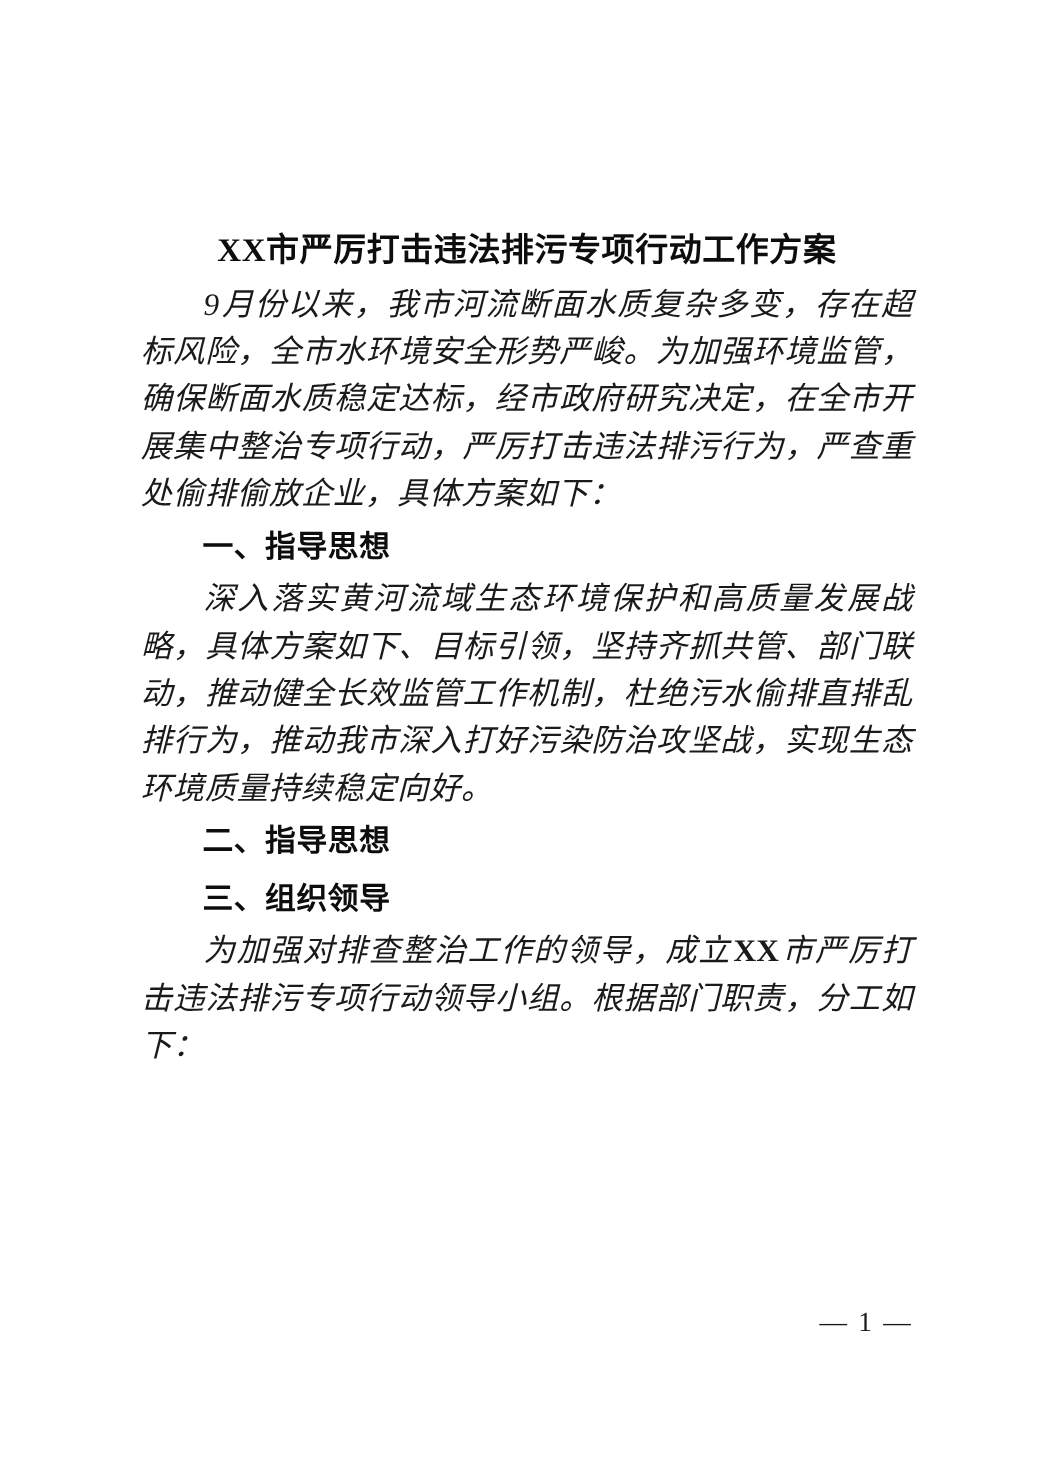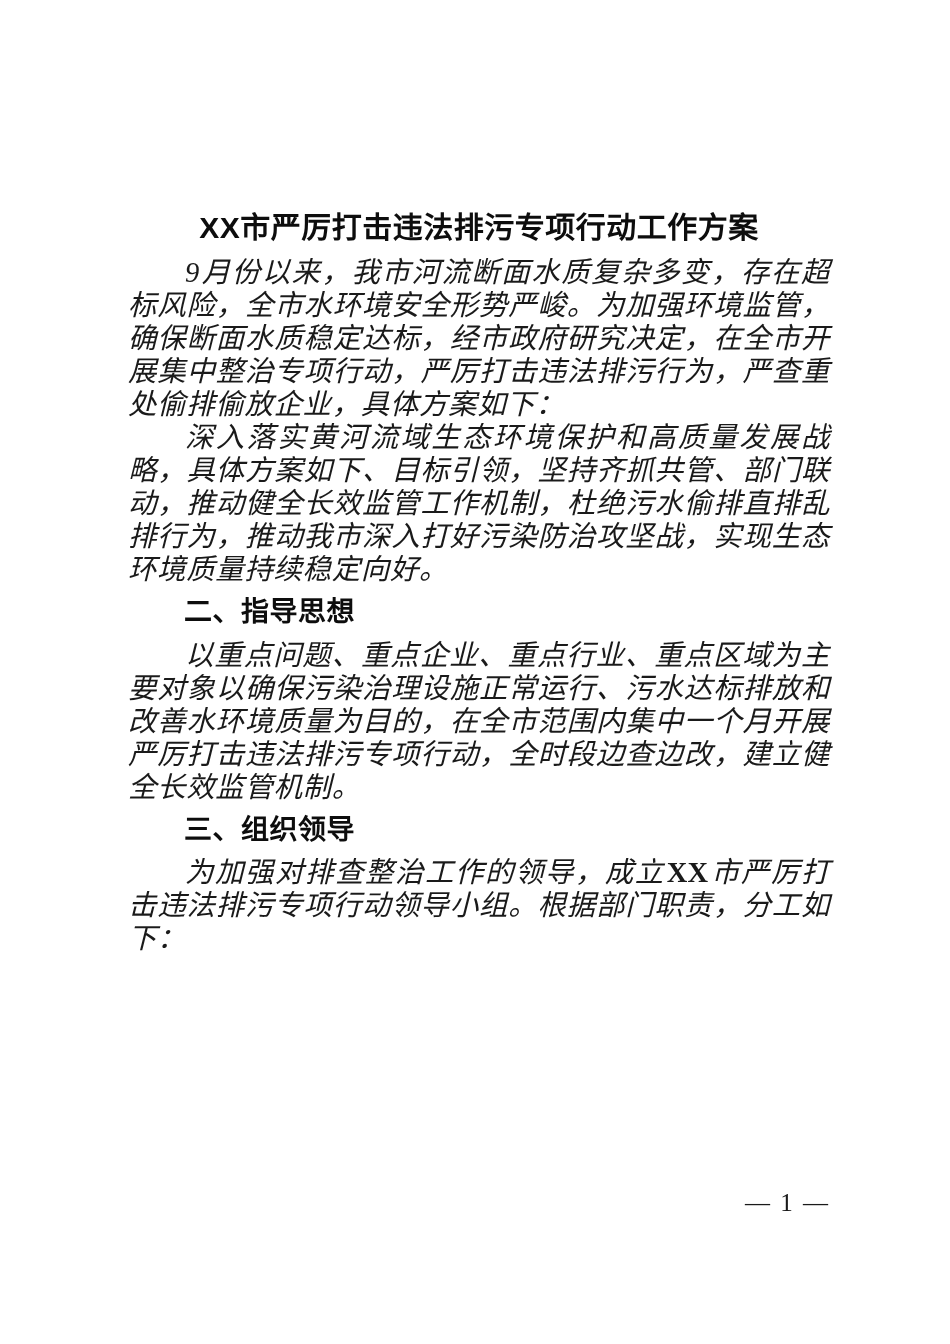--- a/index.html
+++ b/index.html
@@ -25,35 +25,35 @@
   #content {
     position: absolute;
     left: 128px;
     top: 206px;
     width: 702px;
   }
 
   
   .doc-title {
     text-align: center;
-    font-family: Liberation Sans, sans-serif;
+    font-family: Liberation Serif, serif;
     font-weight: 700;
     font-size: 30px;
     line-height: 44px;
     letter-spacing: 0.5px;
     color: #0d0d0d;
     margin: 0 0 6px 0;
     white-space: nowrap;
   }
 
   
   .para {
     font-family: "Liberation Serif", "DejaVu Serif", serif;
     font-size: 28.5px;
-    line-height: 33px;
+    line-height: 43px;
     color: #1a1a1a;
     margin: 0;
     text-align: justify;
     text-justify: inter-character;
     text-indent: 2em;
     letter-spacing: 0.6px;
     font-style: italic;
     transform: skewX(0deg);
   }
 
@@ -101,26 +101,26 @@
 <body>
 
 <div id="page">
 
   <div id="content">
 
     <h1 class="doc-title">XX市严厉打击违法排污专项行动工作方案</h1>
 
     <p class="para"><span class="num">9</span>月份以来，我市河流断面水质复杂多变，存在超标风险，全市水环境安全形势严峻。为加强环境监管，确保断面水质稳定达标，经市政府研究决定，在全市开展集中整治专项行动，严厉打击违法排污行为，严查重处偷排偷放企业，具体方案如下：</p>
 
+    <h2 class="section-heading">一、指导思想</h2>
 
     <p class="para">深入落实黄河流域生态环境保护和高质量发展战略，具体方案如下、目标引领，坚持齐抓共管、部门联动，推动健全长效监管工作机制，杜绝污水偷排直排乱排行为，推动我市深入打好污染防治攻坚战，实现生态环境质量持续稳定向好。</p>
 
     <h2 class="section-heading">二、指导思想</h2>
 
-    <p class="para">以重点问题、重点企业、重点行业、重点区域为主要对象以确保污染治理设施正常运行、污水达标排放和改善水环境质量为目的，在全市范围内集中一个月开展严厉打击违法排污专项行动，全时段边查边改，建立健全长效监管机制。</p>
 
     <h2 class="section-heading">三、组织领导</h2>
 
     <p class="para">为加强对排查整治工作的领导，成立<span class="latin">XX</span>市严厉打击违法排污专项行动领导小组。根据部门职责，分工如下：</p>
 
   </div>
 
   <div class="page-number">— 1 —</div>
 
 </div>

